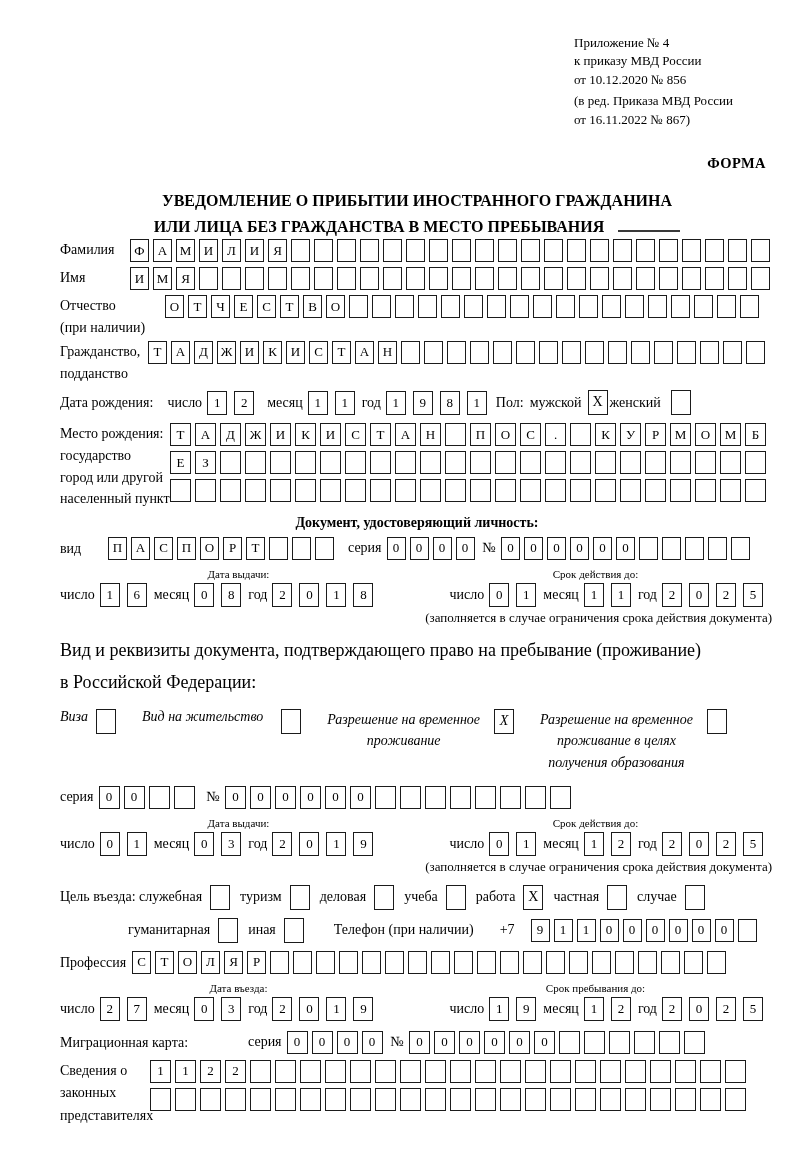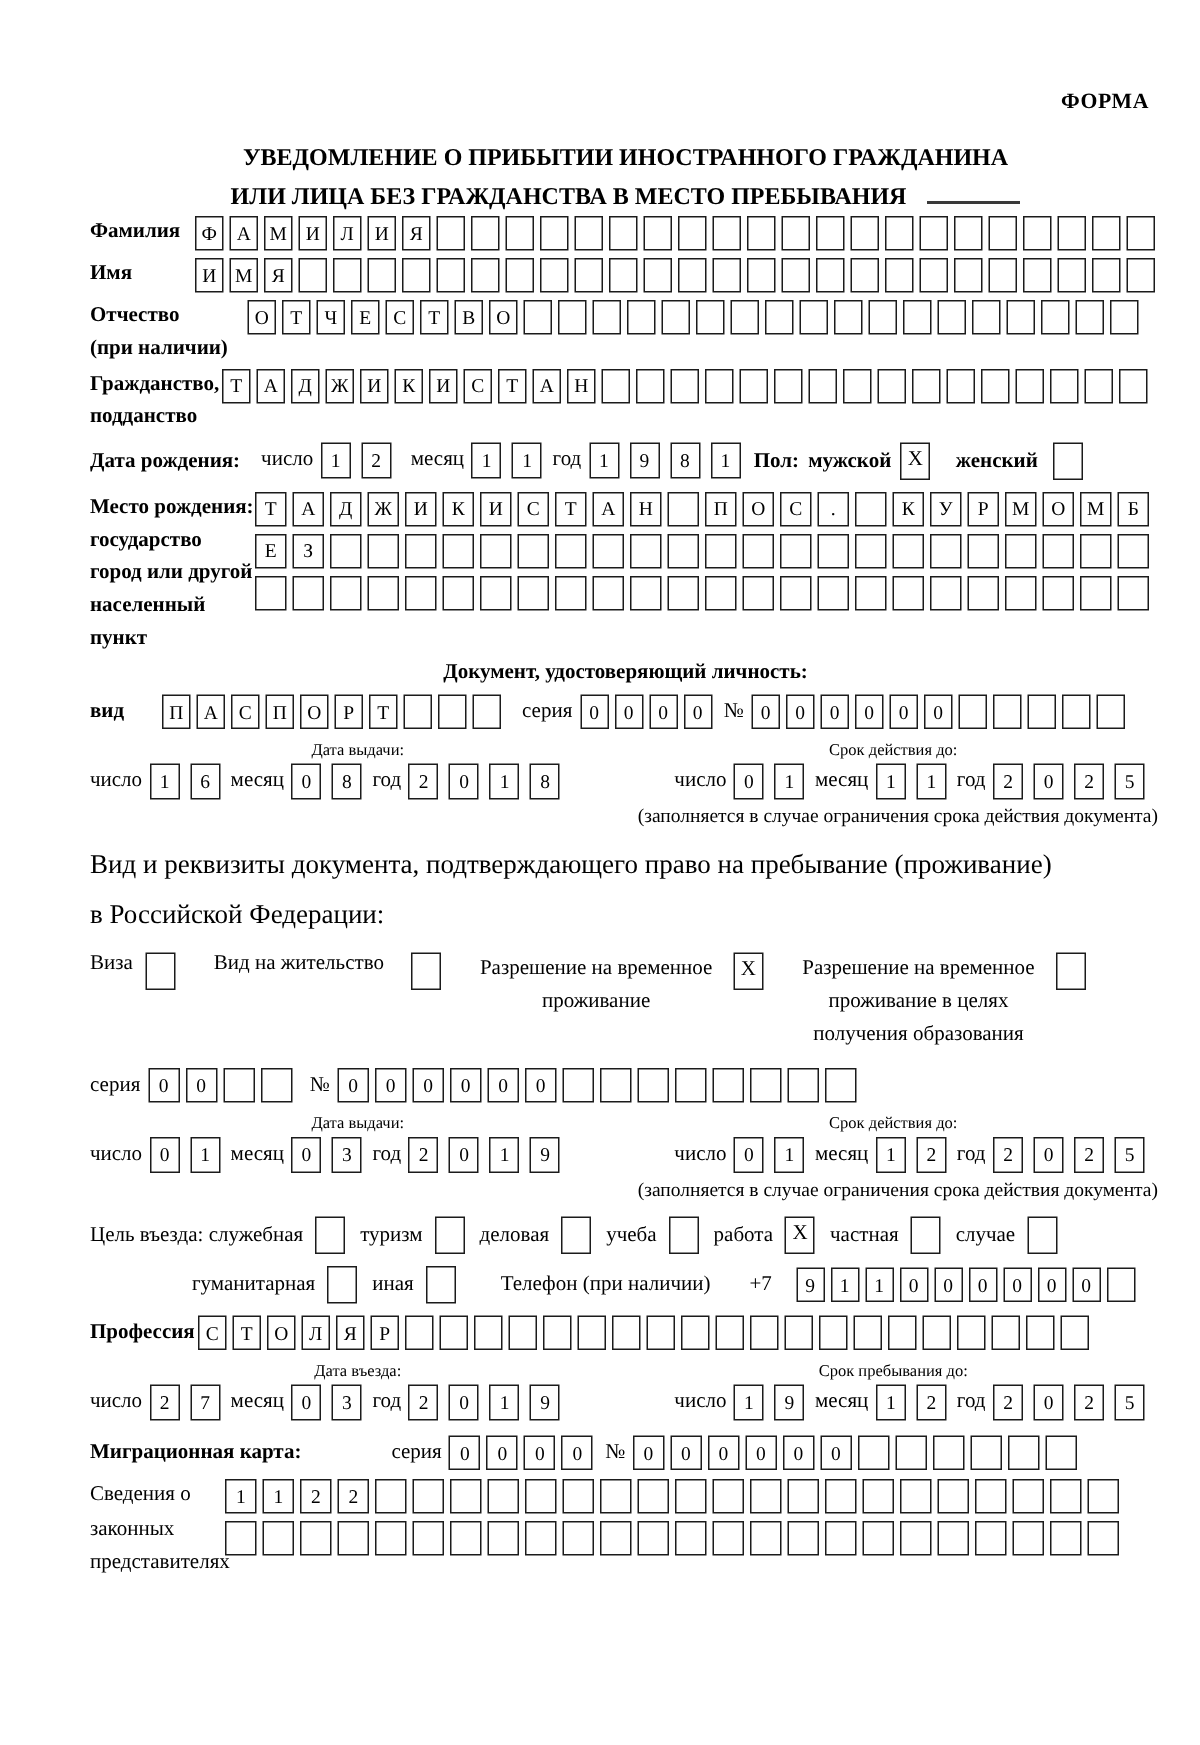--- a/index.html
+++ b/index.html
@@ -14,21 +14,21 @@
   .hdr div { white-space:nowrap; }
   .hdr .sub { margin-top:3px; }
   .forma { text-align:right; font-weight:bold; font-size:14.5px; letter-spacing:.4px; margin:26px 8px 16px 0; }
 
   .title { text-align:center; font-weight:bold; font-size:16px; line-height:1.6; margin:4px 0 0 0; }
   .title .u { display:inline-block; width:62px; border-bottom:2.2px solid #3a3a3a; height:13px; margin-left:14px; }
 
   .sec1 { font-weight:bold; font-size:14.6px; margin:24px 0 18px 0; white-space:nowrap; }
 
   .frow { display:flex; align-items:flex-start; margin-bottom:5px; font-size:14px; }
-  .lab { flex:0 0 auto; line-height:1.5;font-weight:bold; }
+  .lab { flex:0 0 auto; line-height:1.5; }
   .lab2 { line-height:1.55; }
   .boxes { display:flex; flex:0 0 auto; }
 
   .cb {
     box-sizing:border-box; flex:0 0 auto;
     width:19px; height:23px; margin-right:4px;
     border:1.7px solid #1b1b1b;
     display:flex; align-items:center; justify-content:center;
     font-size:13px; line-height:1; padding-bottom:1px;
   }
@@ -41,38 +41,45 @@
 
   .center-bold { text-align:center; font-weight:bold; font-size:14px; margin:2px 0 6px 0; }
 
   .dgroup { display:flex; align-items:center; }
   .dlab { margin-right:5px; font-size:14px; }
   .dates-head { display:flex; font-size:11px; margin-bottom:3px; }
   .dates-head span { width:50%; text-align:center; }
   .dates-row { display:flex; justify-content:space-between; padding-right:4px; }
   .dates-note { text-align:right; font-size:13px; margin-top:3px; padding-right:2px; }
 
-  .opts { display:flex; align-items:flex-start; margin:10px 0 12px 0; font-size:14px; }
+  .opts { display:flex; align-items:flex-start; margin:10px 0 12px 0; font-size:14px;font-style:italic; }
   .opt { display:flex; align-items:flex-start; }
   .opt .ml { text-align:center; line-height:1.55; }
   .gap8 { margin-left:8px; } .gap14 { margin-left:14px; }
   .gap18 { margin-left:18px; } .gap26 { margin-left:26px; }
 
   .purp { display:flex; align-items:center; font-size:14px; margin-bottom:8px; }
   .purp .boxes { margin:0 10px 0 8px; }
 
   .reps { display:flex; align-items:flex-start; font-size:14px; margin-top:6px; }
   .reps-labels div { line-height:1.6; }
   .reps-rows .boxes { margin-bottom:5px; }
 </style>
 </head>
 <body>
 
 <div class="page">
 
+  <div class="hdr">
+    <div>Приложение № 4</div>
+    <div>к приказу МВД России</div>
+    <div>от 10.12.2020 № 856</div>
+    <div class="sub">(в ред. Приказа МВД России</div>
+    <div>от 16.11.2022 № 867)</div>
+  </div>
   <div class="forma">ФОРМА</div>
 
   <div class="title">
     <div>УВЕДОМЛЕНИЕ О ПРИБЫТИИ ИНОСТРАННОГО ГРАЖДАНИНА</div>
     <div><span>ИЛИ ЛИЦА БЕЗ ГРАЖДАНСТВА В МЕСТО ПРЕБЫВАНИЯ</span><span class="u"></span></div>
   </div>
 
 
   <div class="frow">
     <span class="lab" style="width:70px;">Фамилия</span>
@@ -230,21 +237,21 @@
         <span class="cb">1</span>
         <span class="cb">9</span>
         <span class="cb">8</span>
         <span class="cb">1</span>
       </div>
     <span class="lab" style="margin-left:2px;">Пол:</span>
     <span class="lab" style="margin-left:6px;">мужской</span>
     <div class="boxes x" style="margin-left:6px;">
         <span class="cb">X</span>
       </div>
-    <span class="lab" style="margin-left:17px;">женский</span>
+    <span class="lab" style="margin-left:2px;">женский</span>
     <div class="boxes x" style="margin-left:10px;">
         <span class="cb"></span>
       </div>
   </div>
 
   <div class="frow">
     <span class="lab lab2" style="width:110px;">
       <span>Место рождения:</span><br>
       <span>государство</span><br>
       <span>город или другой</span><br>

